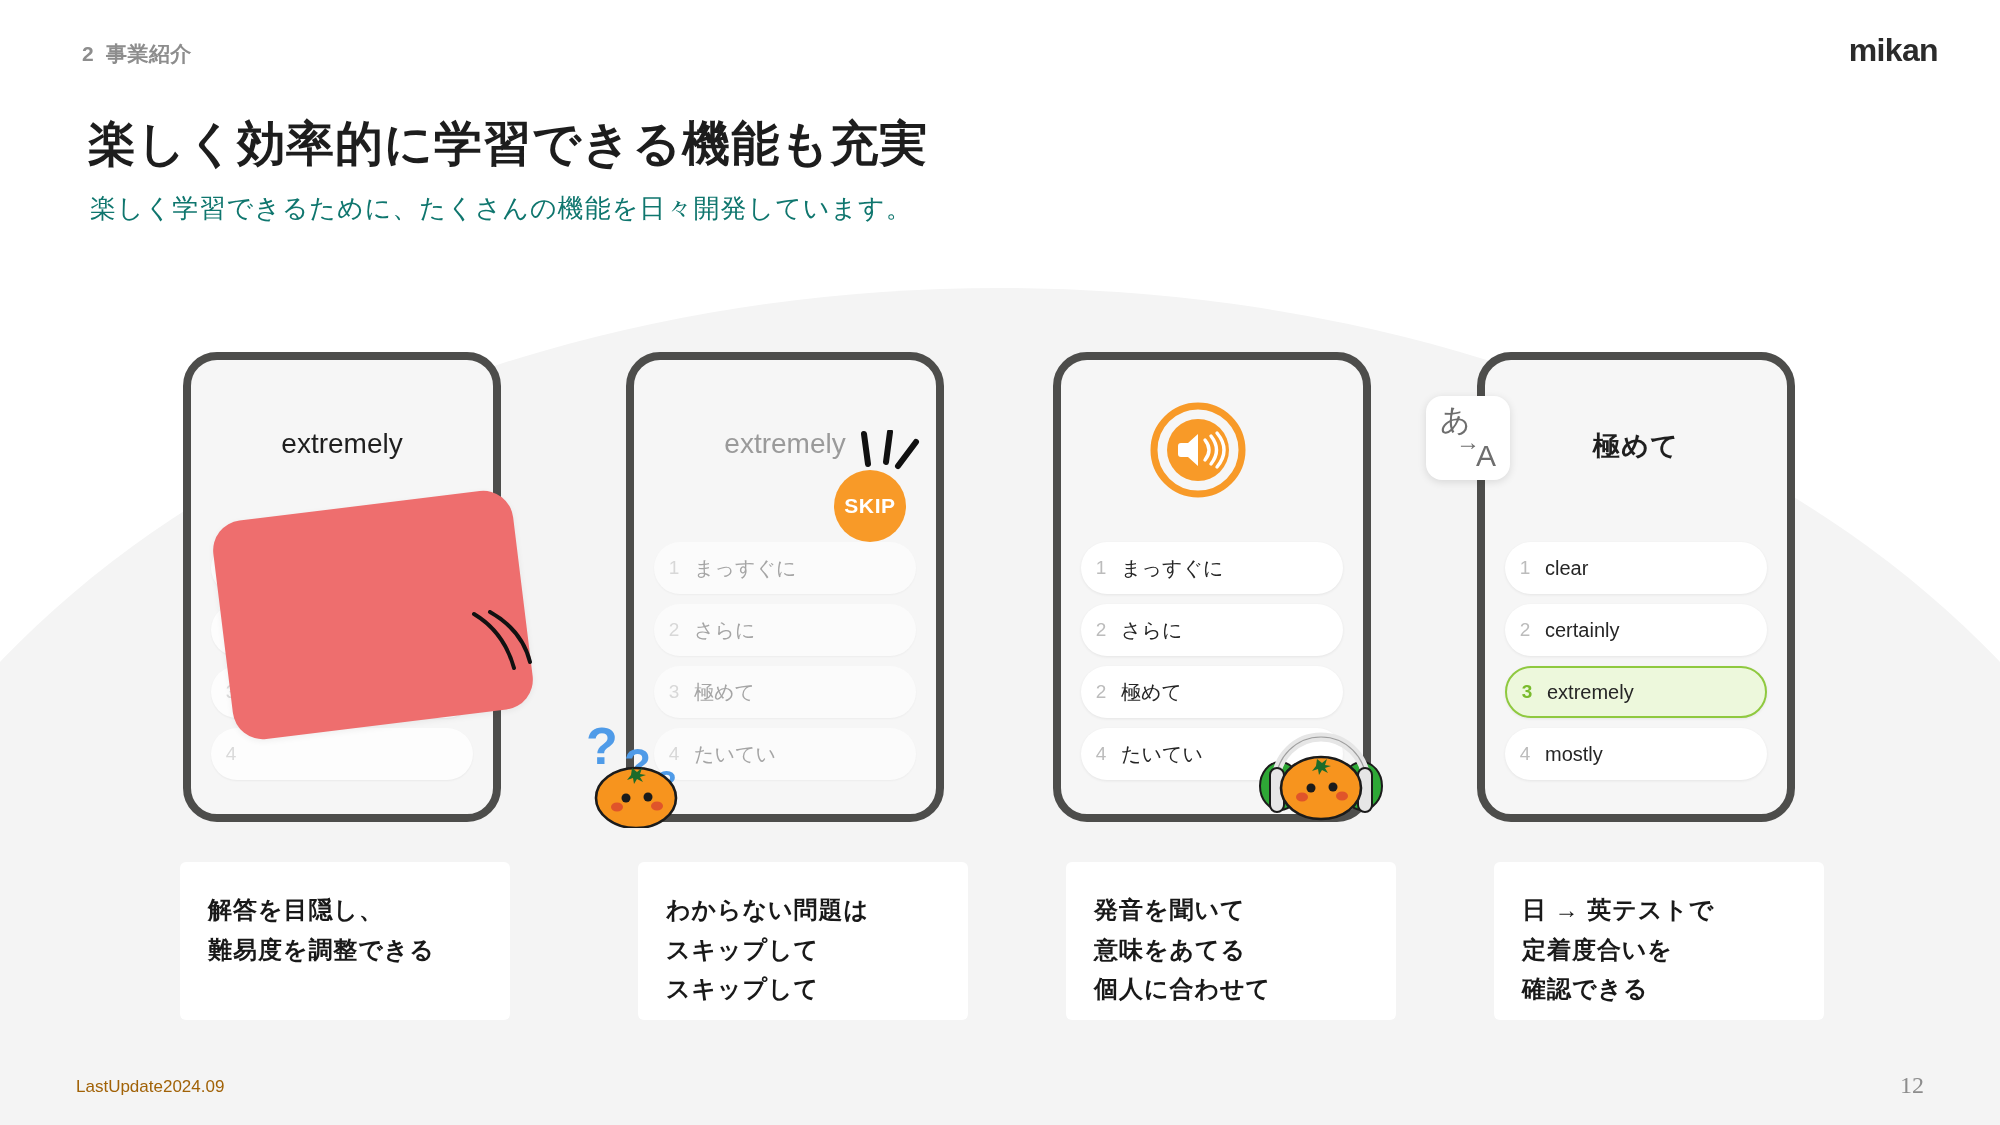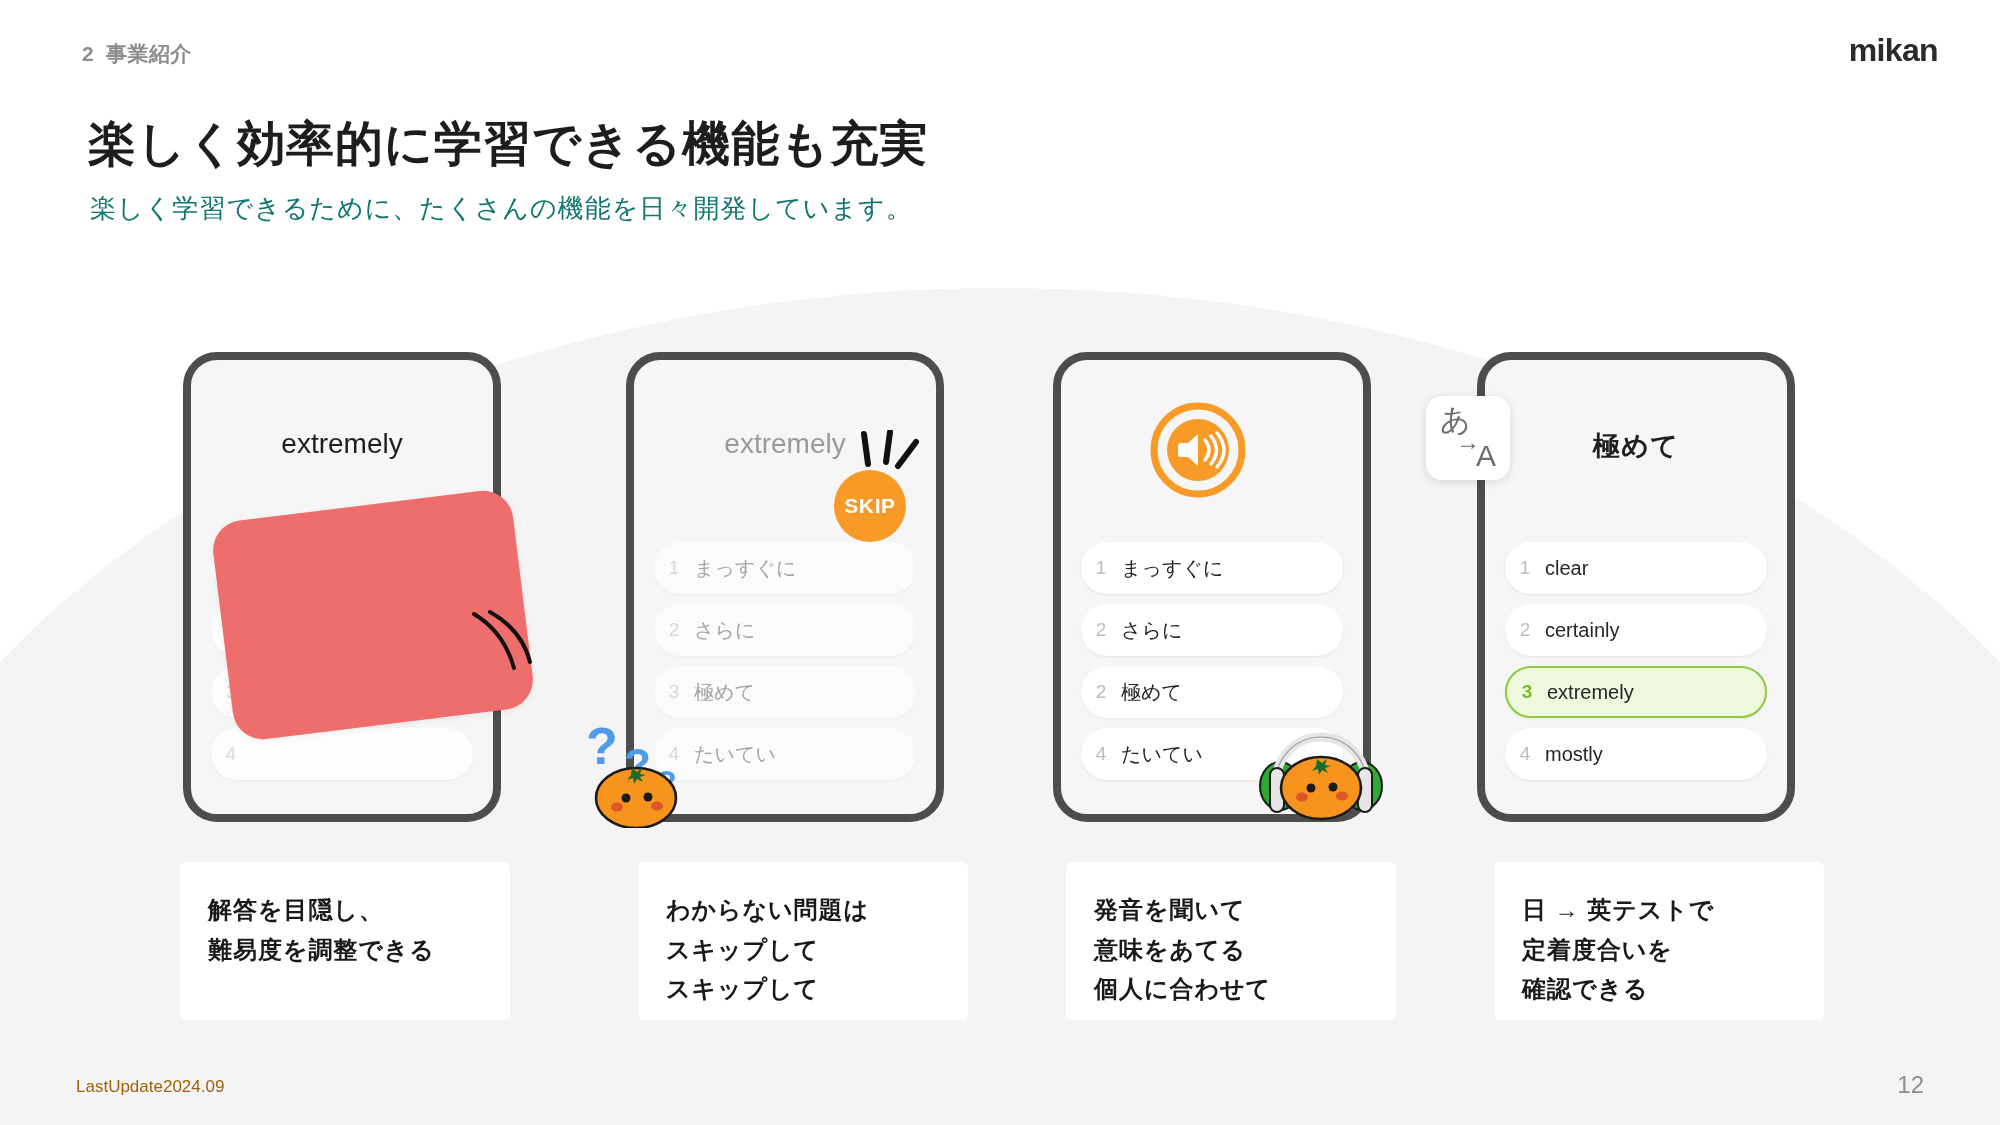--- a/index.html
+++ b/index.html
@@ -177,21 +177,21 @@
   .cap3 { left: 1066px; }
   .cap4 { left: 1494px; }
 
   
   .last-update {
     position: absolute; left: 76px; bottom: 28px;
     font-size: 17px; color: #a16207; z-index: 6;
   }
   .page-no {
     position: absolute; right: 76px; bottom: 26px;
-    font-size: 24px; color: #8d8d8d; z-index: 6;
+    font-size: 24px; color: #8d8d8d; z-index: 6; font-family: Liberation Serif, serif;
   }
 </style>
 </head>
 <body>
 
 <div id="slide">
 
   <div class="bg-hill"></div>
 
   <div class="kicker">

